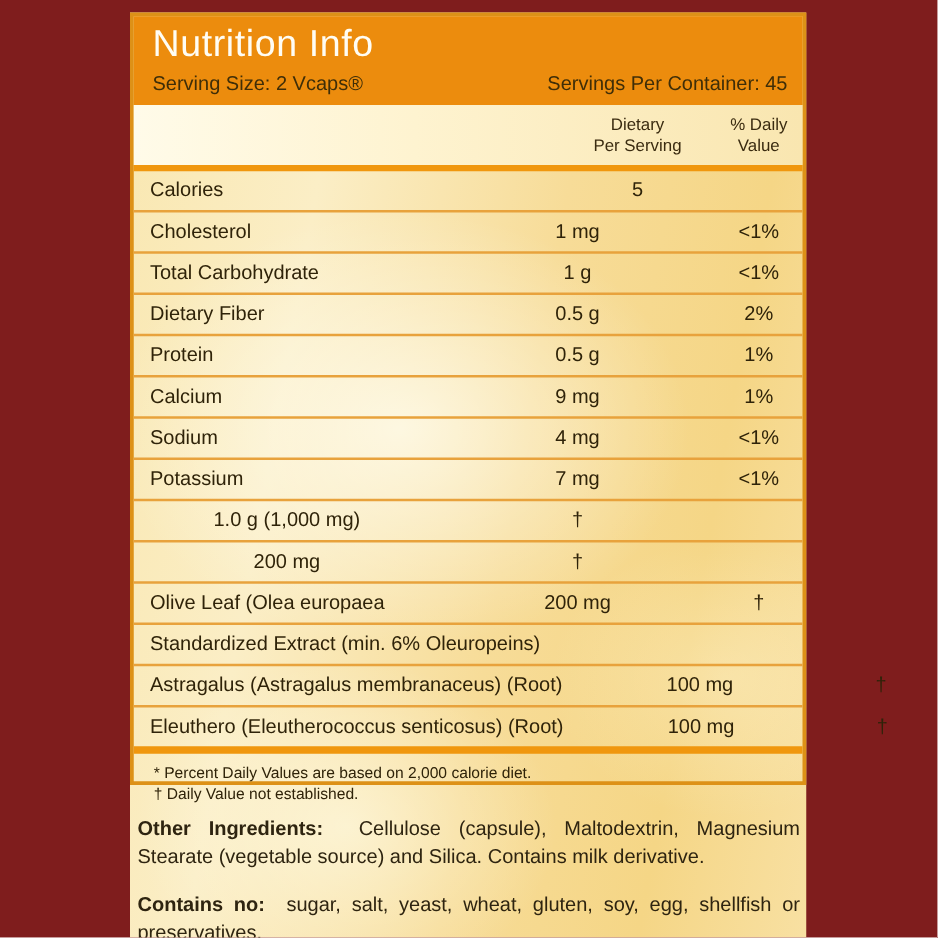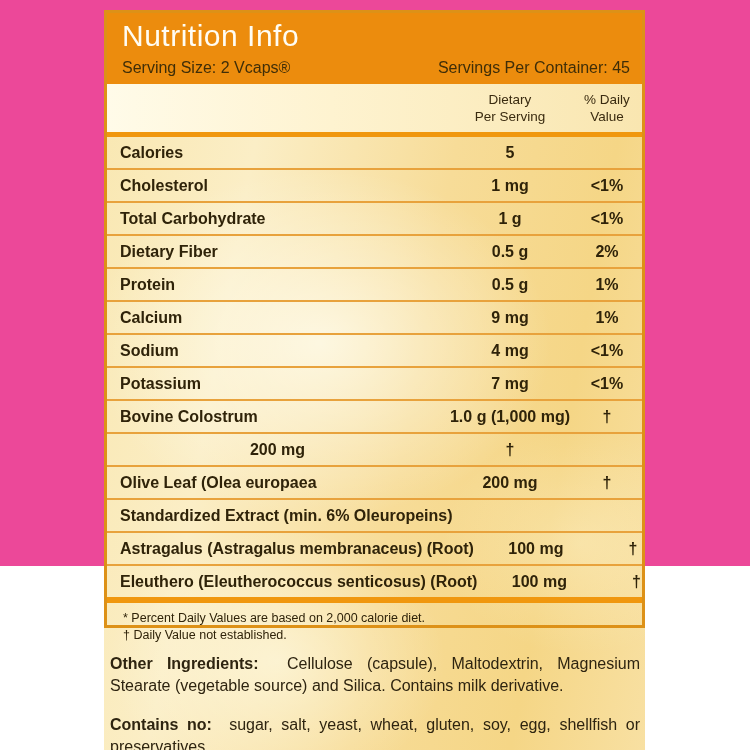--- a/index.html
+++ b/index.html
@@ -1,18 +1,18 @@
 <!DOCTYPE html>
 <html><head>
 <meta charset="utf-8">
 <style>
   * { margin:0; padding:0; box-sizing:border-box; }
   html,body { width:750px; height:750px; background:#ffffff; overflow:hidden;
               font-family:"Liberation Sans", sans-serif; }
-  .page { position:relative; width:750px; height:566px; background:#ec4899; }
+  .page { position:relative; width:750px; height:750px; background:#7f1d1d; }
 
   .label-panel {
     position:absolute; left:104px; top:10px; width:541px; height:740px;
     background:
       radial-gradient(ellipse 330px 250px at 40% 45%, rgba(255,255,246,0.70), rgba(255,255,246,0) 70%),
       radial-gradient(ellipse 240px 190px at 32% 88%, rgba(255,255,240,0.55), rgba(255,255,240,0) 70%),
       radial-gradient(ellipse 200px 160px at 88% 72%, rgba(255,248,220,0.35), rgba(255,248,220,0) 70%),
       linear-gradient(100deg, #f9e7b0 0%, #fbeec6 26%, #f7dc98 56%, #f5d686 80%, #f8e0a2 100%);
   }
 
@@ -40,23 +40,23 @@
     display:grid; grid-template-columns:1fr 124px 70px; align-items:center;
   }
   .col-header-cell { text-align:center; font-size:13.5px; line-height:17px; color:#3a2b10; }
 
   .thick-bar { height:5px; background:#f0970e; }
   .thick-bar.bottom { height:6px; }
 
   .facts-rows { }
   .facts-row {
     height:31px; display:grid; grid-template-columns:1fr 124px 70px;
-    align-items:center; font-size:16px; color:#2f2309;font-weight:bold;
+    align-items:center; font-size:16px; color:#2f2309;
   }
-  .facts-row + .facts-row { border-top:2px solid #e8a23c; height:33px; }
+  .facts-row + .facts-row { border-top:2px solid #e8a23c; height:33px;gap:48px; }
   .cell-name   { padding-left:13px; white-space:nowrap; }
   .cell-amount { text-align:center; white-space:nowrap; }
   .cell-dv     { text-align:center; white-space:nowrap; }
 
   .footnote-block { height:48px; padding:7px 14px 0 16px; font-size:12.5px;
                     line-height:17px; color:#2f2309; }
 
   .bottom-text { position:absolute; left:0; top:618px; width:541px; padding:25px 5px 0 6px; }
   .bottom-para { font-size:16px; line-height:22px; color:#2e2410; text-align:justify;
                  margin-bottom:17px; }
@@ -127,21 +127,20 @@
           <div class="cell-name">Sodium</div>
           <div class="cell-amount">4 mg</div>
           <div class="cell-dv">&lt;1%</div>
         </div>
         <div class="facts-row">
           <div class="cell-name">Potassium</div>
           <div class="cell-amount">7 mg</div>
           <div class="cell-dv">&lt;1%</div>
         </div>
         <div class="facts-row">
-          <div class="cell-name">Bovine Colostrum</div>
           <div class="cell-amount">1.0 g (1,000 mg)</div>
           <div class="cell-dv">†</div>
         </div>
         <div class="facts-row">
           <div class="cell-amount">200 mg</div>
           <div class="cell-dv">†</div>
         </div>
         <div class="facts-row">
           <div class="cell-name">Olive Leaf (Olea europaea</div>
           <div class="cell-amount">200 mg</div>

